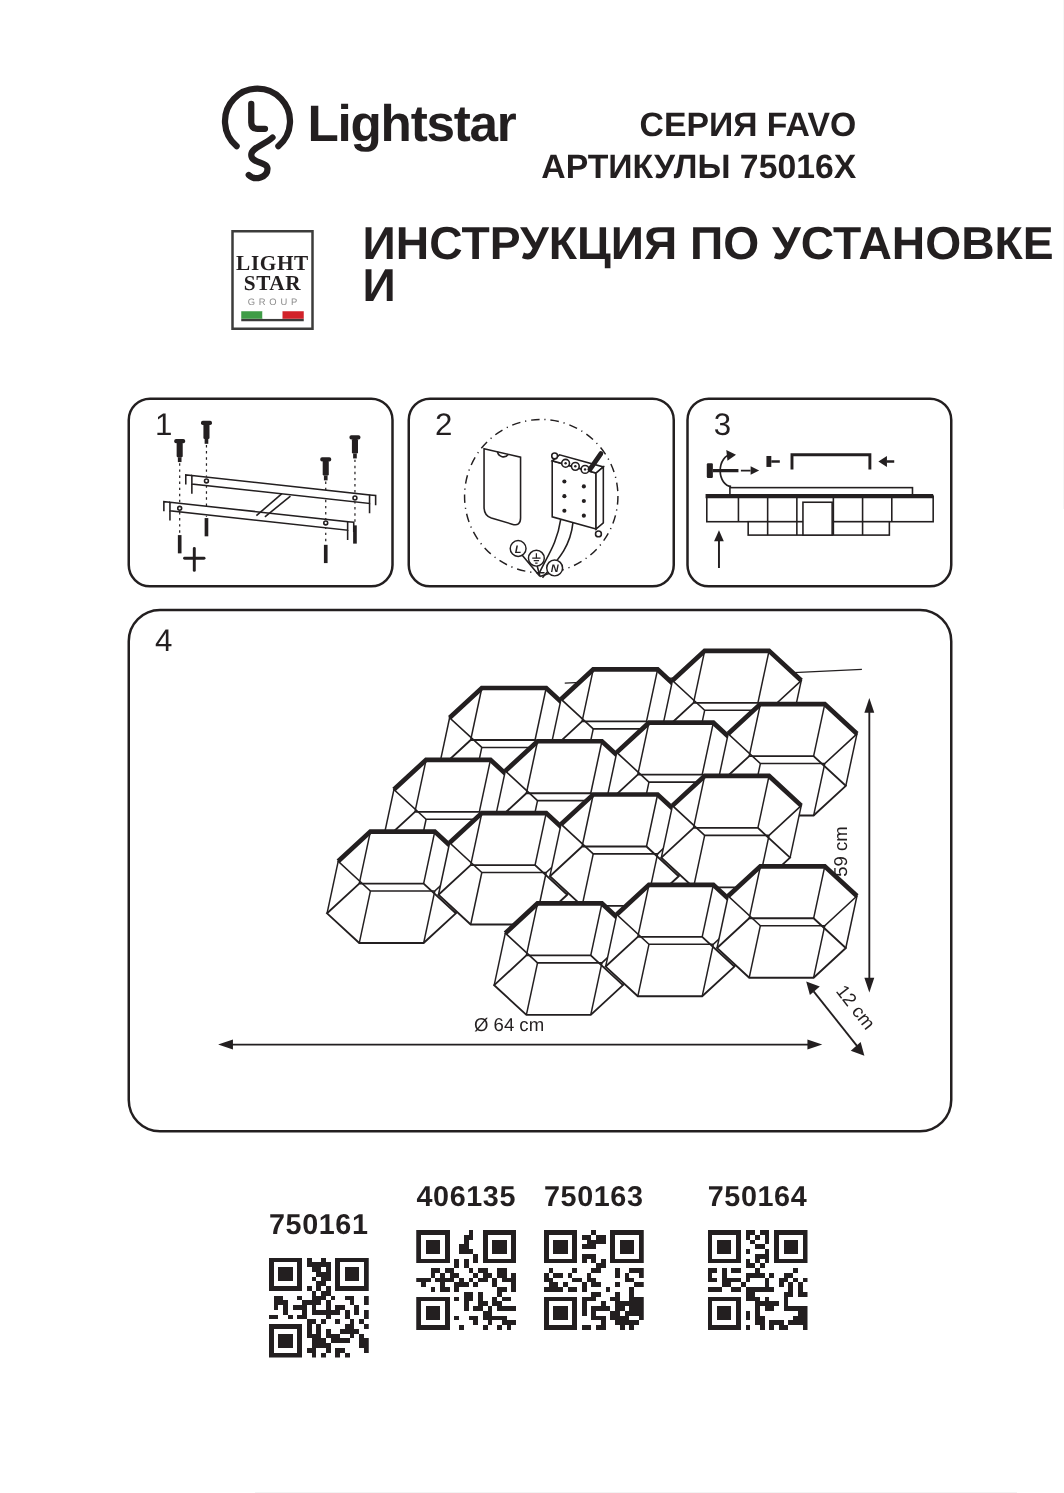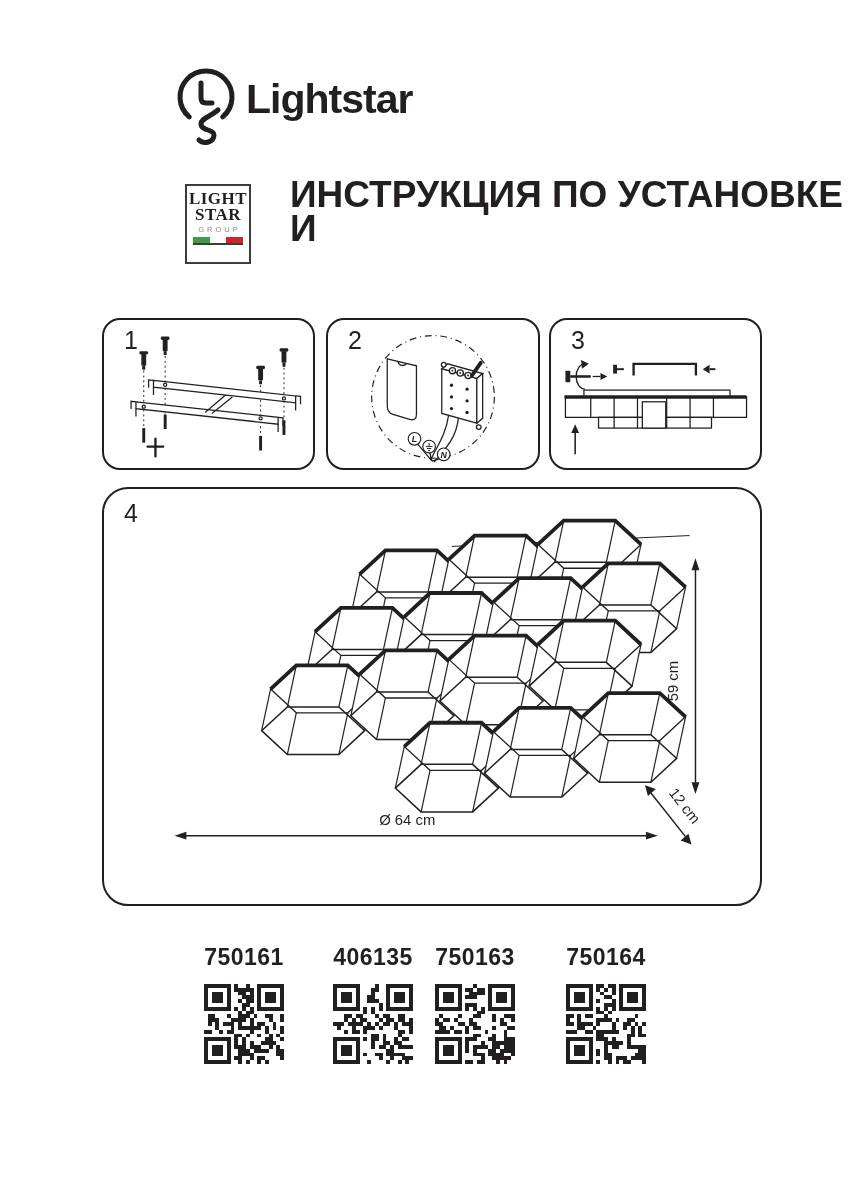--- a/index.html
+++ b/index.html
@@ -4,21 +4,21 @@
 <style>
   html,body{margin:0;padding:0;background:#e9e9e9;}
   .page{position:relative;width:851px;height:1194px;background:#ffffff;margin:0 auto;
         font-family:"Liberation Sans",sans-serif;color:#231f20;overflow:hidden;}
   
   .bulb{position:absolute;left:174px;top:64px;width:64px;height:90px;}
   .brandword{position:absolute;left:246px;top:76px;font-size:41px;font-weight:700;letter-spacing:-1px;}
   .series{position:absolute;right:166px;top:84px;text-align:right;font-size:27px;font-weight:700;line-height:33px;white-space:nowrap;}
   
   .groupbox{position:absolute;left:185px;top:184px;width:66px;height:80px;border:2px solid #3c3c3b;
-            box-sizing:border-box;text-align:center;padding-top:5px;background:#fff;}
+            box-sizing:border-box;text-align:center;padding-top:17px;background:#fff;}
   .gword{font-family:"Liberation Serif",serif;font-weight:700;font-size:17px;line-height:16px;letter-spacing:0.5px;}
   .ggroup{font-size:7.5px;letter-spacing:3px;color:#8a8a8a;margin-top:2px;margin-left:3px;}
   .flag{margin:3px auto 0;width:50px;height:6px;display:flex;border-bottom:2px solid #3c3c3b;}
   .flag i{flex:1;display:block;}
   
   .title{position:absolute;left:290px;top:178px;font-size:37px;font-weight:700;line-height:34px;margin:0;}
   
   .stepbox{position:absolute;top:318px;height:152px;border:2px solid #231f20;border-radius:18px;box-sizing:border-box;background:#fff;}
   .stepnum{position:absolute;left:20px;top:6px;font-size:25px;}
   .diag{position:absolute;left:0;top:0;width:100%;height:100%;}
@@ -39,20 +39,24 @@
 <div class="page">
 
   <svg class="bulb" viewBox="0 0 64 88">
     <g fill="none" stroke="#231f20" stroke-width="5" stroke-linecap="round">
       <path d="M15.3 51.9 A26 26 0 1 1 48.7 51.9"></path>
       <path d="M27 18 L27 33 Q27 38 32 38 L38 38"></path>
       <path d="M44 45 C36 52 27 53 27 59 C27 66 40 64 40 70 C40 77 30 80 25 75"></path>
     </g>
   </svg>
   <span class="brandword">Lightstar</span>
+  <div class="series">
+    <div>СЕРИЯ FAVO</div>
+    <div>АРТИКУЛЫ 75016X</div>
+  </div>
 
   <div class="groupbox">
     <div class="gword">LIGHT</div>
     <div class="gword">STAR</div>
     <div class="ggroup">GROUP</div>
     <div class="flag">
       <i style="background:#3f9c46"></i>
         <i style="background:#ffffff"></i>
         <i style="background:#d2232a"></i>
     </div>
@@ -385,21 +389,21 @@
 
       <g>
         <line x1="80" y1="350" x2="548" y2="350" stroke="#231f20" stroke-width="1.5"></line>
         <polygon points="70,350 82,346 82,354" fill="#231f20"></polygon>
         <polygon points="558,350 546,346 546,354" fill="#231f20"></polygon>
         <text class="dimtext" x="305" y="339" text-anchor="middle">Ø 64 cm</text>
       </g>
     </svg>
   </div>
 
-  <div class="article" style="left:184px;">
+  <div class="article" style="left:195px;margin-top:22px;">
     <div class="code">750161</div>
     <svg class="qr" viewBox="0 0 21 21" shape-rendering="crispEdges">
         <g fill="#231f20">
           <rect x="0" y="0" width="1" height="1"></rect>
           <rect x="1" y="0" width="1" height="1"></rect>
           <rect x="2" y="0" width="1" height="1"></rect>
           <rect x="3" y="0" width="1" height="1"></rect>
           <rect x="4" y="0" width="1" height="1"></rect>
           <rect x="5" y="0" width="1" height="1"></rect>
           <rect x="6" y="0" width="1" height="1"></rect>

